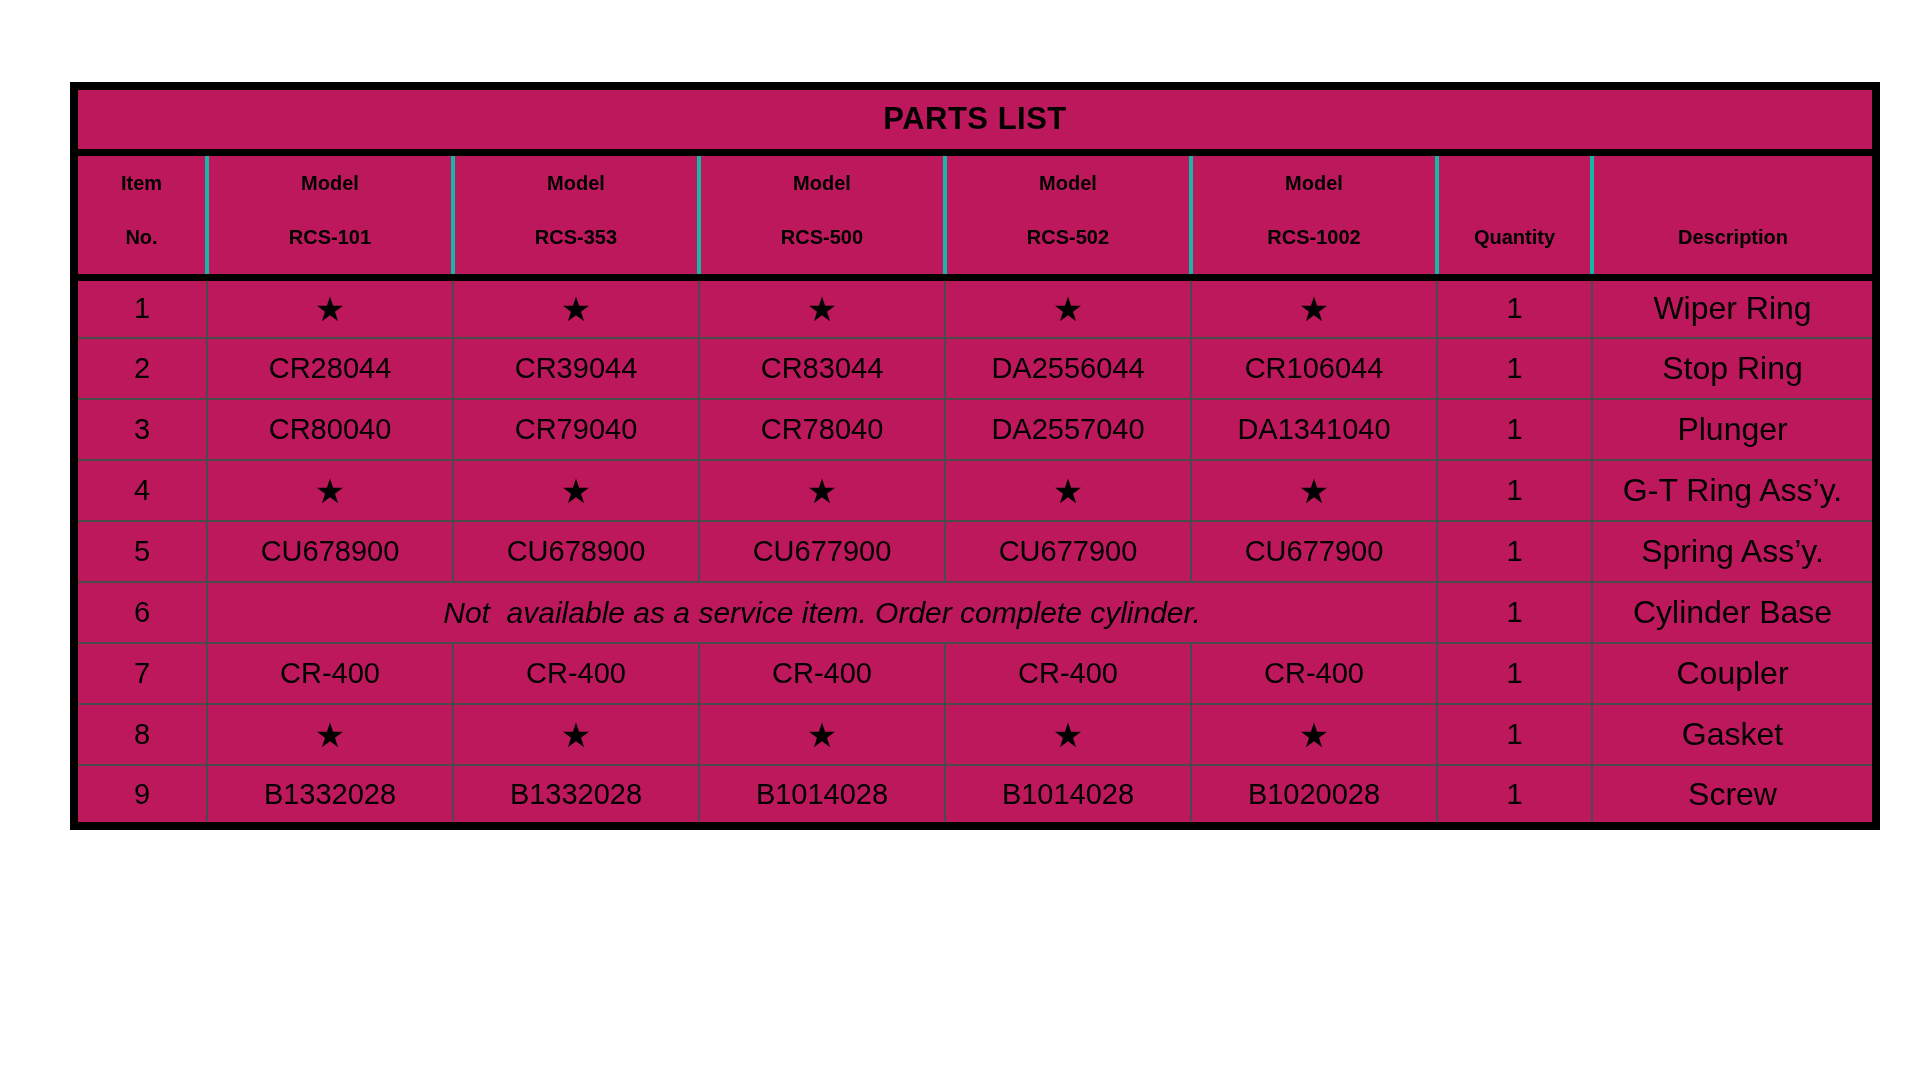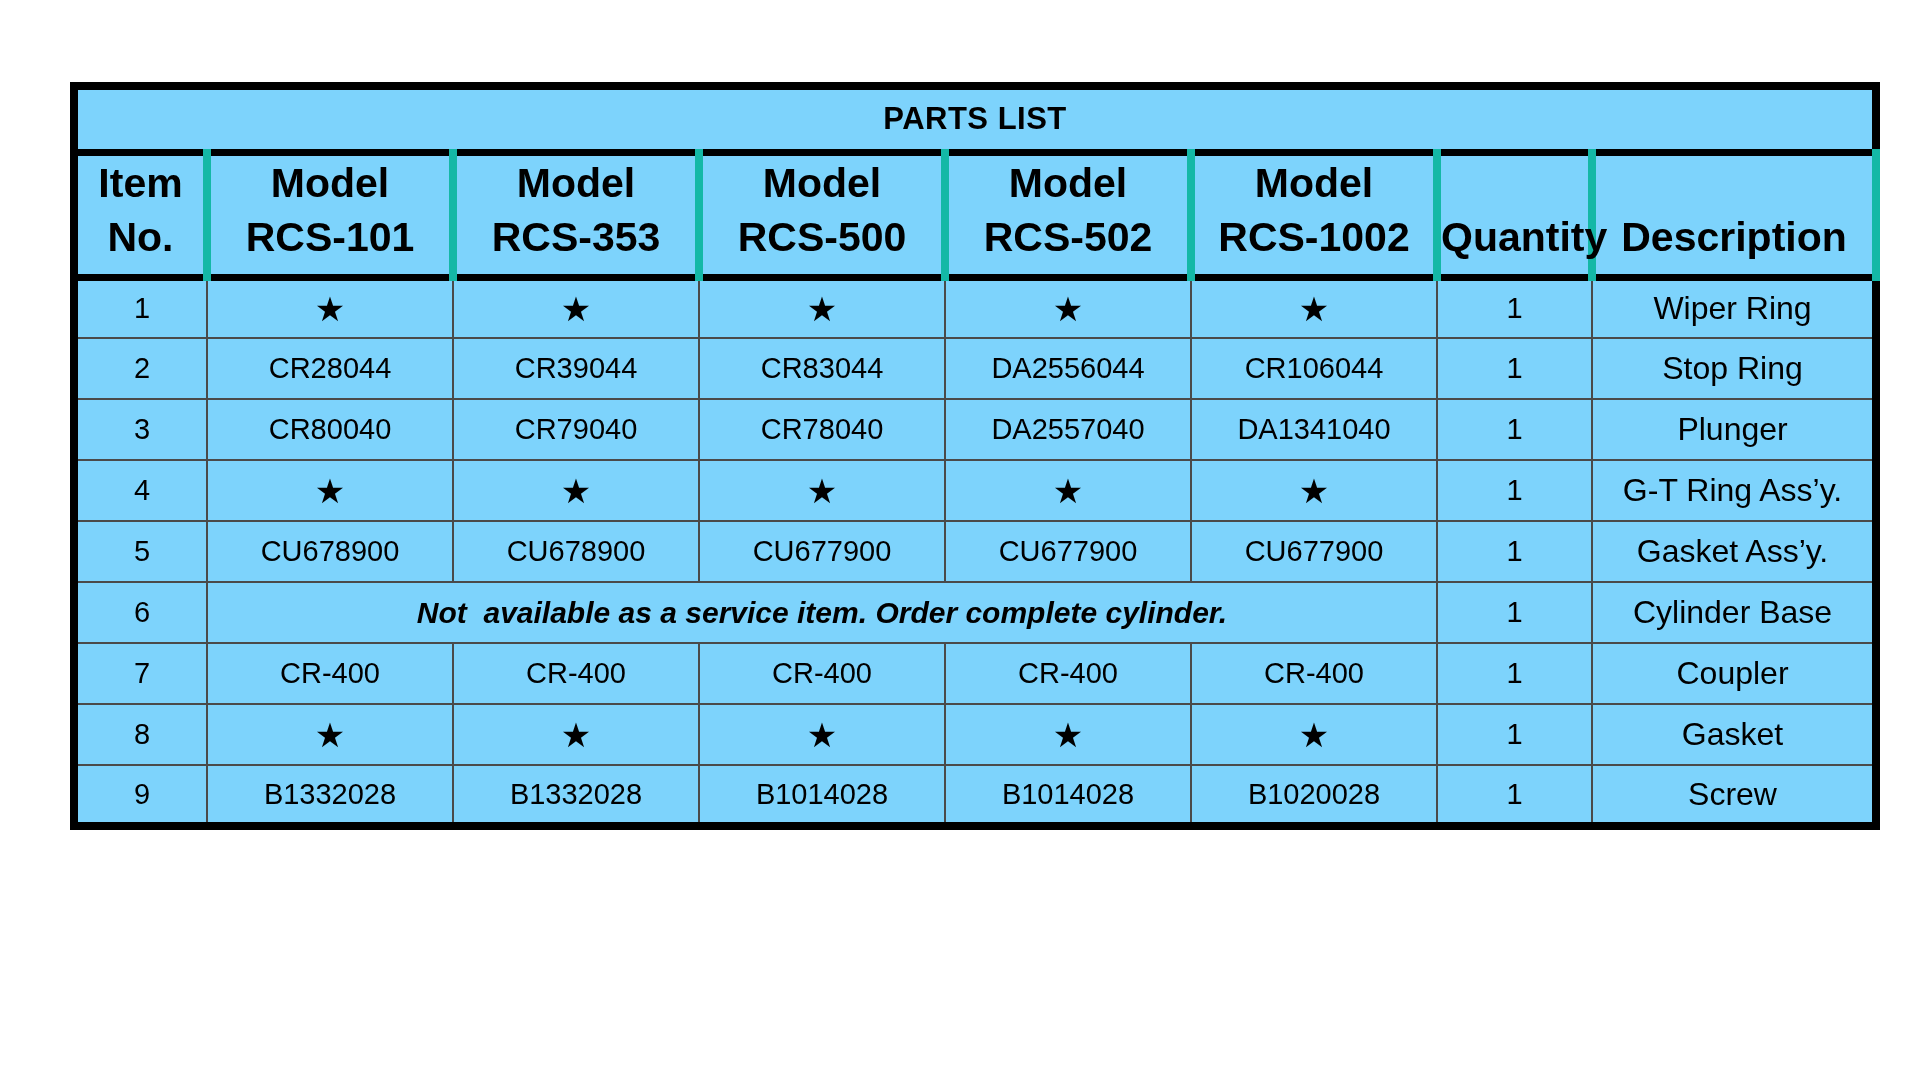--- a/index.html
+++ b/index.html
@@ -10,61 +10,60 @@
     color: #000;
     overflow: hidden;
   }
   .parts-table {
     position: absolute;
     left: 70px; top: 82px;
     width: 1802px;
     border-collapse: collapse;
     border: 8px solid #000;
     table-layout: fixed;
-    background: #7dd3fc;
+    background: #be185d;
   }
   
   .title-row td {
     border-bottom: 7px solid #000;
     height: 66px;
     text-align: center;
     font-weight: bold;
     font-size: 31px;
     letter-spacing: 0.5px;
   }
   
   th {
     border-bottom: 7px solid #000;
     border-left: 2px solid #3c3c3c;
-    border-right: 8px solid #14b8a6;
+    border-right: 4px solid #14b8a6;
     height: 114px;
     vertical-align: bottom;
     font-weight: bold;
-    font-size: 41px;
+    font-size: 20px;
     padding-bottom: 10px;
   }
   th .hline { display: block; line-height: 54px; }
   
   td {
     border: 2px solid #4a4a4a;
     height: 61px;
     text-align: center;
     font-size: 29px;
     vertical-align: middle;
   }
   td.c-desc {
     text-align: center;
     font-size: 32px;
   }
   td.star-cell { font-size: 34px; line-height: 1; }
   td.note-cell {
     font-style: italic;
     font-size: 30px;
     white-space: pre-wrap;
-    font-weight: bold;
   }
   tr.last-data td { border-bottom: 7px solid #000; }
   
   .footnote-row td {
     border-top: 7px solid #000;
     border-left: none; border-right: none;
     height: 70px;
     text-align: left;
     padding-left: 12px;
     font-size: 29px;
@@ -169,21 +168,21 @@
   </tr>
 
   <tr>
     <td>5</td>
     <td>CU678900</td>
     <td>CU678900</td>
     <td>CU677900</td>
     <td>CU677900</td>
     <td>CU677900</td>
     <td>1</td>
-    <td class="c-desc">Gasket Ass’y.</td>
+    <td class="c-desc">Spring Ass’y.</td>
   </tr>
 
   <tr>
     <td>6</td>
     <td class="note-cell" colspan="5">Not  available as a service item. Order complete cylinder.</td>
     <td>1</td>
     <td class="c-desc">Cylinder Base</td>
   </tr>
 
   <tr>

